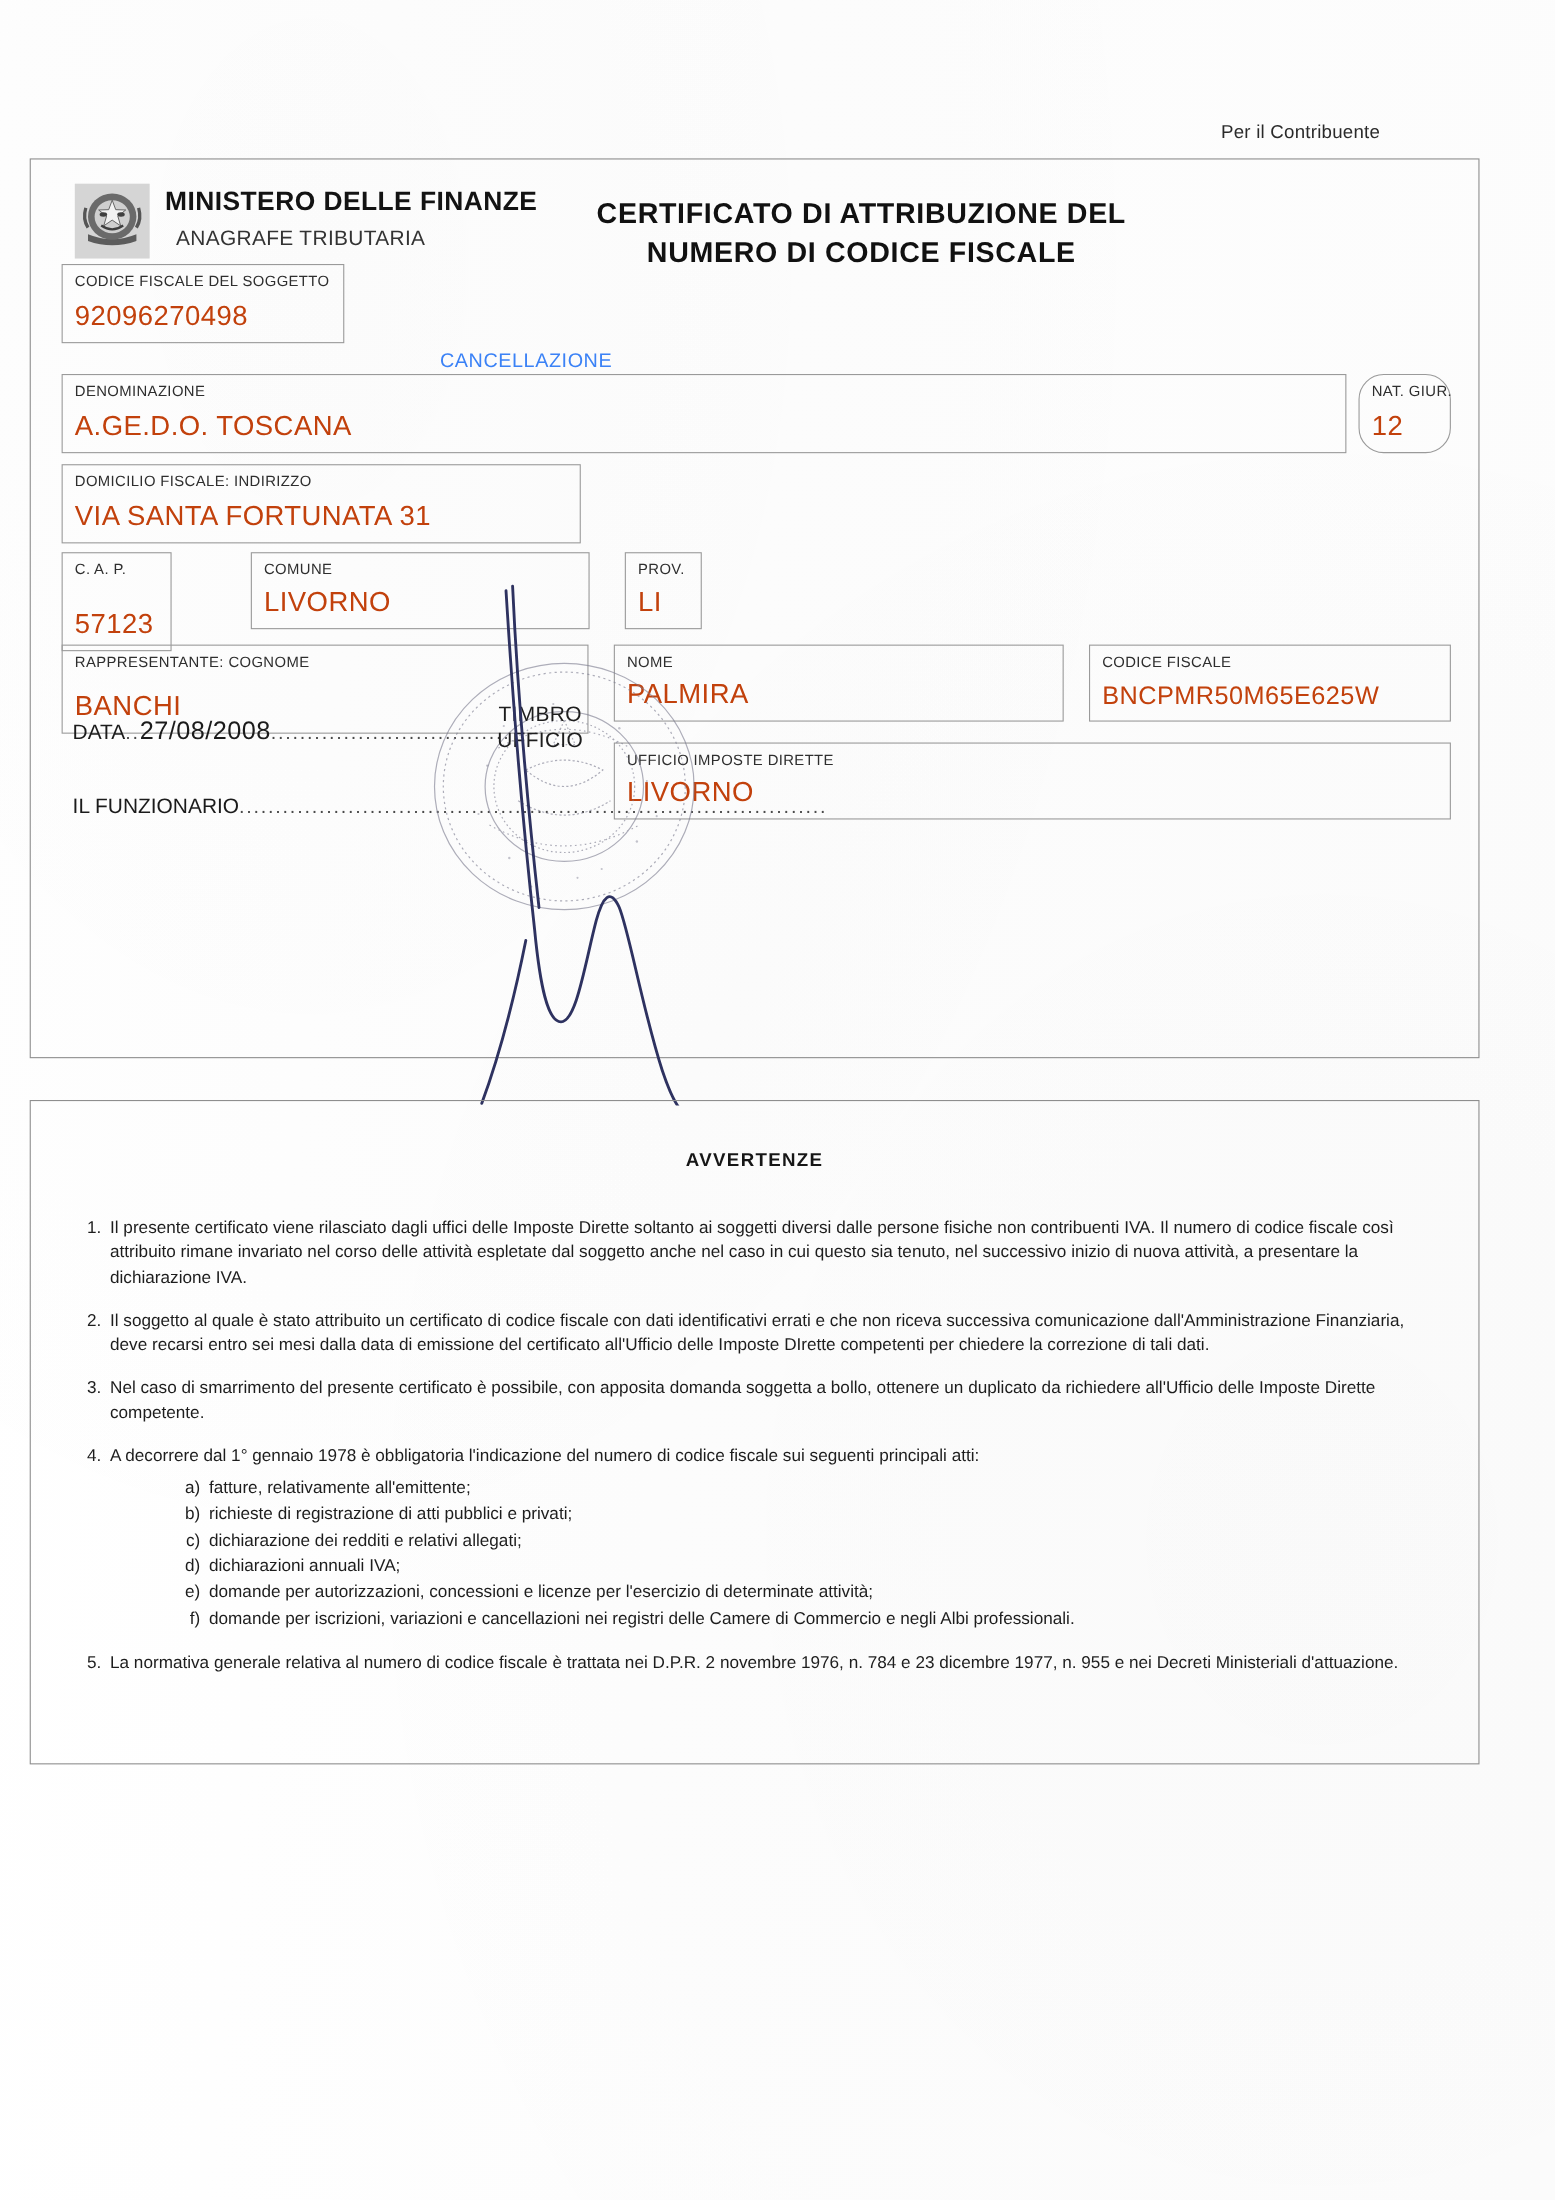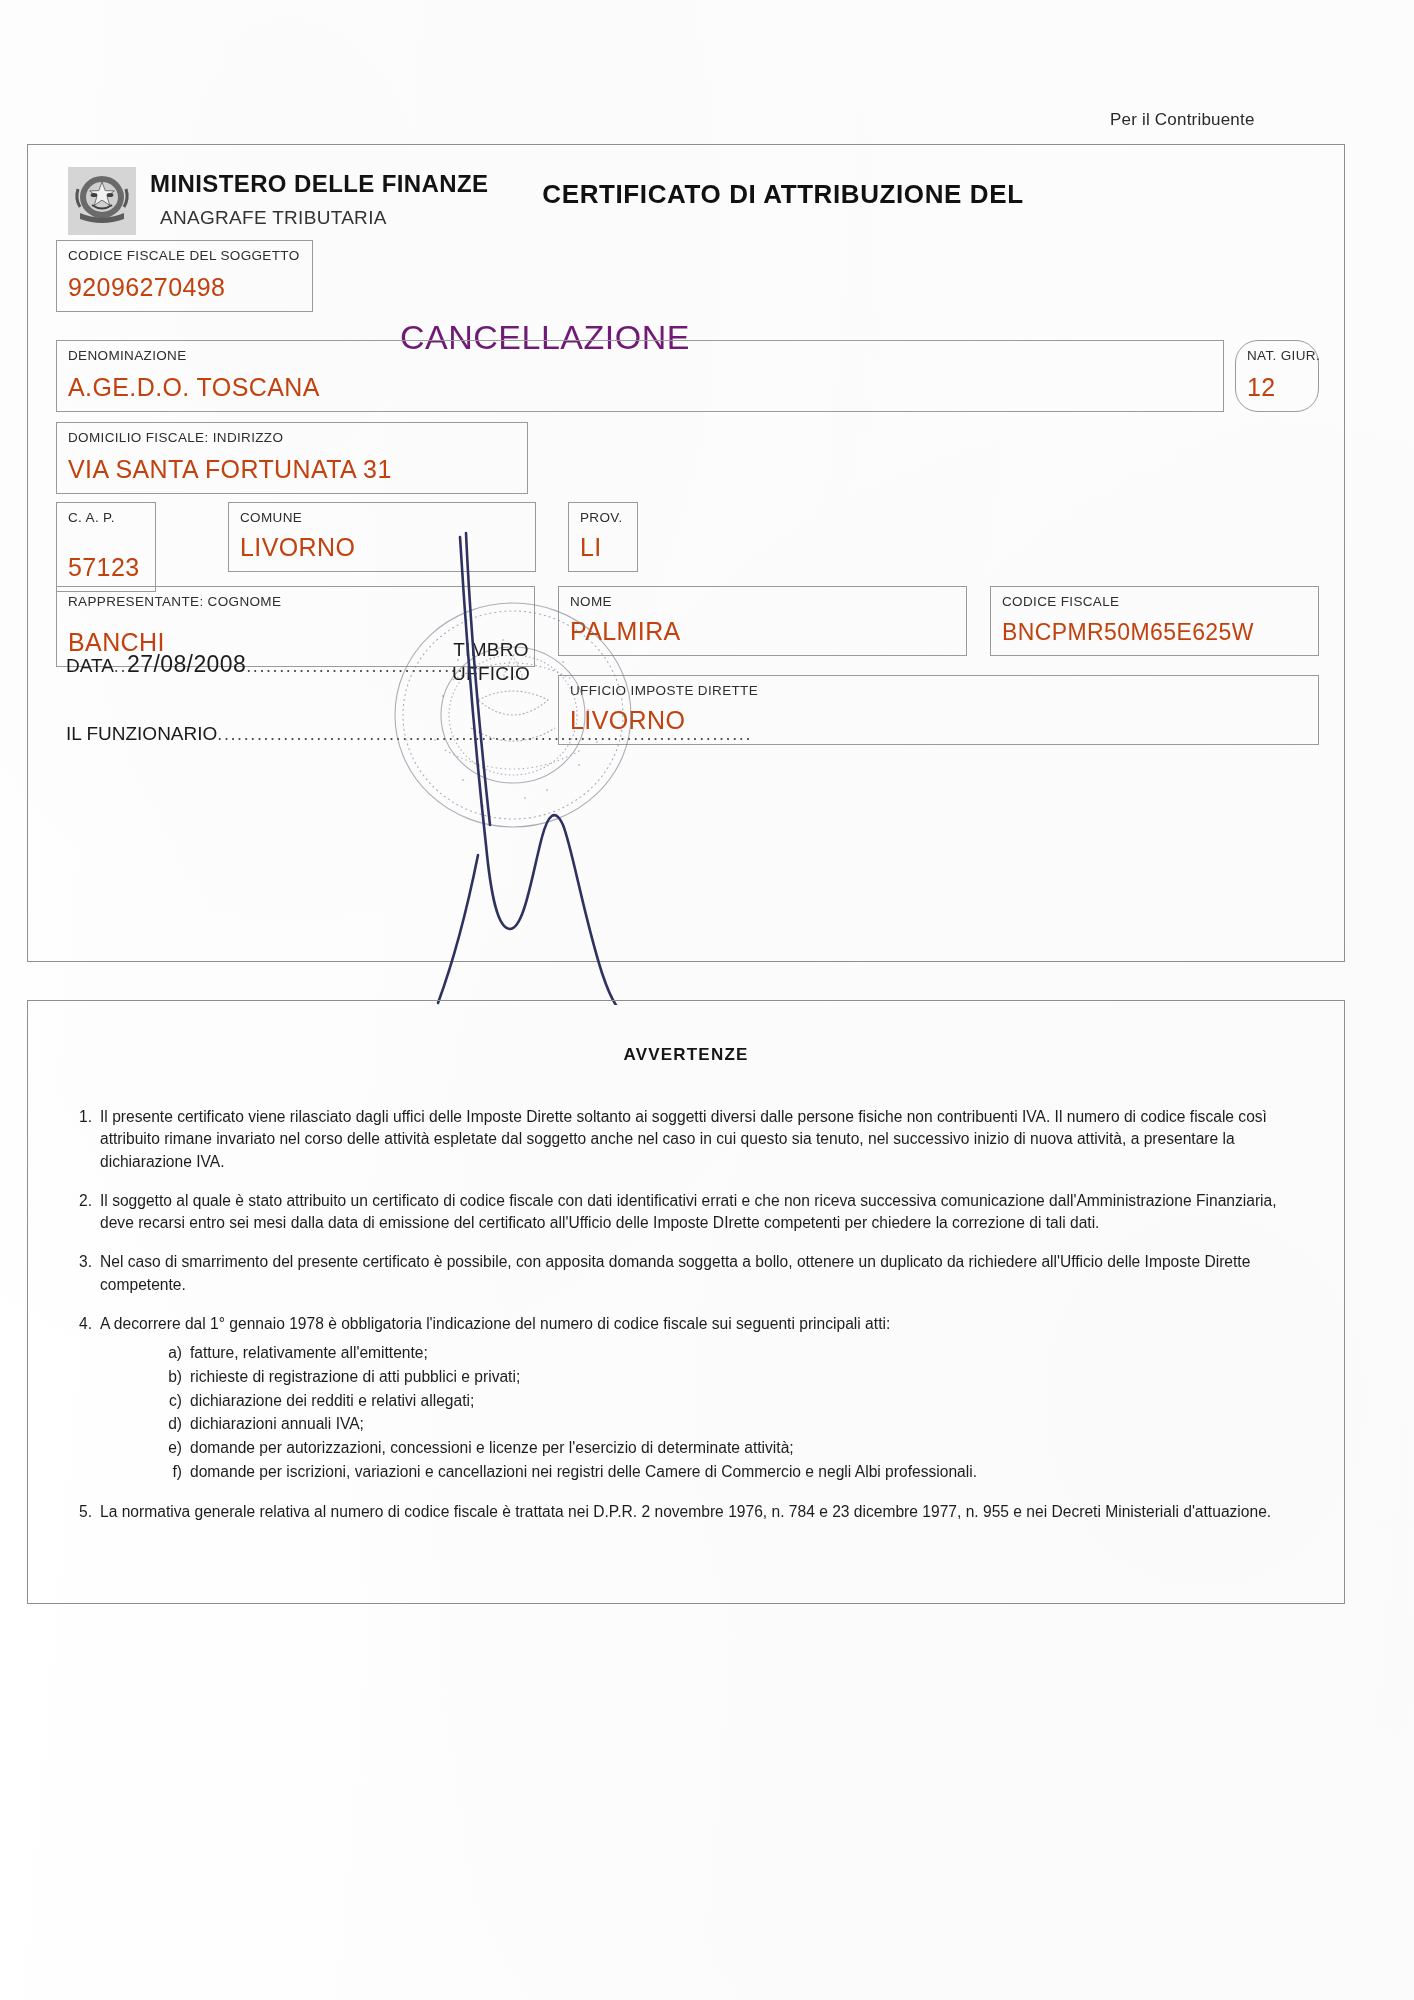--- a/index.html
+++ b/index.html
@@ -127,23 +127,23 @@
     color: #c2410c;
     white-space: nowrap;
   }
   .fvalue.small { font-size: 23px; }
 
   
   #cancellazione {
     position: absolute;
     left: 372px;
     top: 173px;
-    font-size: 34px;
+    font-size: 18px;
     letter-spacing: 0.5px;
-    color: #701a75;
+    color: #3b82f6;
     white-space: nowrap;
   }
 
   
   #data-row {
     position: absolute;
     left: 38px;
     top: 506px;
     font-size: 19px;
     color: #1b1b1b;
@@ -293,20 +293,21 @@
           <path d="M58 22 q3 10 -2 18" stroke="#555" stroke-width="3" fill="none"></path>
         </g>
       </svg>
     </div>
 
     <div id="ministero">MINISTERO DELLE FINANZE</div>
     <div id="anagrafe">ANAGRAFE TRIBUTARIA</div>
 
     <div id="cert-title">
       <div>CERTIFICATO DI ATTRIBUZIONE DEL</div>
+      <div>NUMERO DI CODICE FISCALE</div>
     </div>
 
     <div class="fbox" style="left:28px; top:95px; width:257px; height:72px;">
       <div class="flabel">CODICE FISCALE DEL SOGGETTO</div>
       <div class="fvalue">92096270498</div>
     </div>
 
     <div id="cancellazione">CANCELLAZIONE</div>
 
     <div class="fbox" style="left:28px; top:195px; width:1168px; height:72px;">

